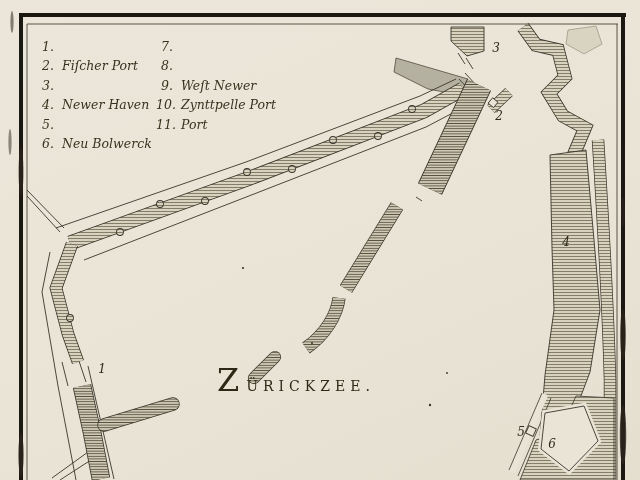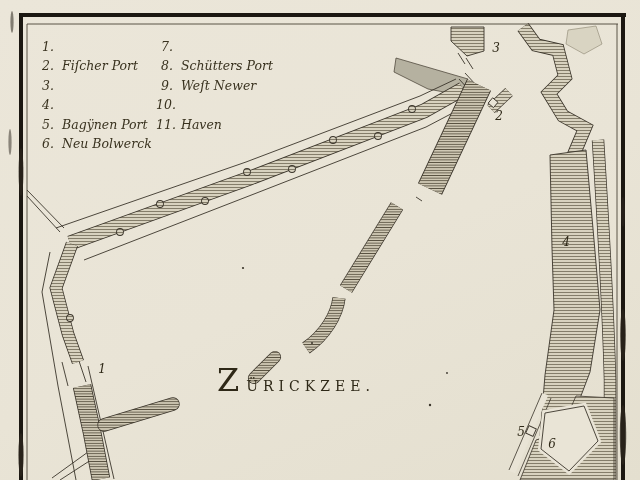--- a/index.html
+++ b/index.html
@@ -176,48 +176,48 @@
         </div>
         <div class="lrow">
           <span class="lnum">2.</span>
           <span>Fiſcher Port</span>
         </div>
         <div class="lrow">
           <span class="lnum">3.</span>
         </div>
         <div class="lrow">
           <span class="lnum">4.</span>
+          <span>Newer Haven</span>
         </div>
         <div class="lrow">
           <span class="lnum">5.</span>
-          <span>Bagÿnen Port</span>
         </div>
         <div class="lrow">
           <span class="lnum">6.</span>
           <span>Neu Bolwerck</span>
         </div>
       </div>
     <div class="lcol2" id="lcol2">
         <div class="lrow">
           <span class="lnum">7.</span>
         </div>
         <div class="lrow">
           <span class="lnum">8.</span>
-          <span>Schütters Port</span>
         </div>
         <div class="lrow">
           <span class="lnum">9.</span>
           <span>Weſt Newer</span>
         </div>
         <div class="lrow">
           <span class="lnum">10.</span>
+          <span>Zynttpelle Port</span>
         </div>
         <div class="lrow">
           <span class="lnum">11.</span>
-          <span>Haven</span>
+          <span>Port</span>
         </div>
       </div>
   </div>
 
   <div class="map-title">ZÜRICKZEE.</div>
 
   <div class="map-labels" id="map-labels">
       <span class="map-label" style="left: 102px; top: 369px;">1</span>
       <span class="map-label" style="left: 499px; top: 116px;">2</span>
       <span class="map-label" style="left: 496px; top: 48px;">3</span>

